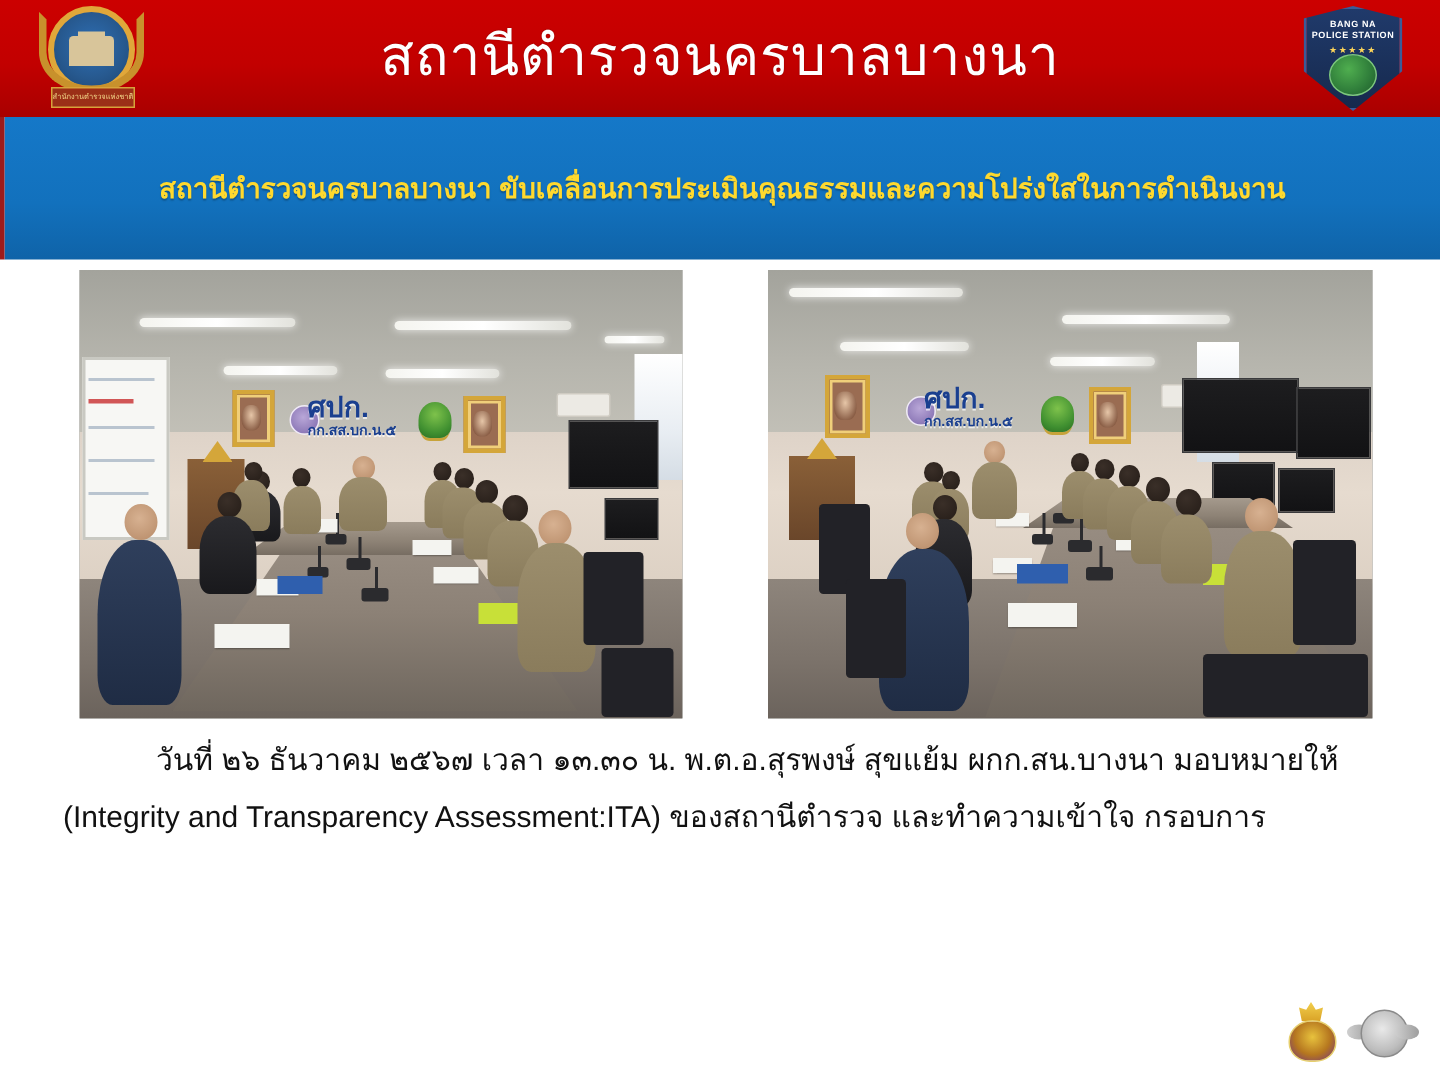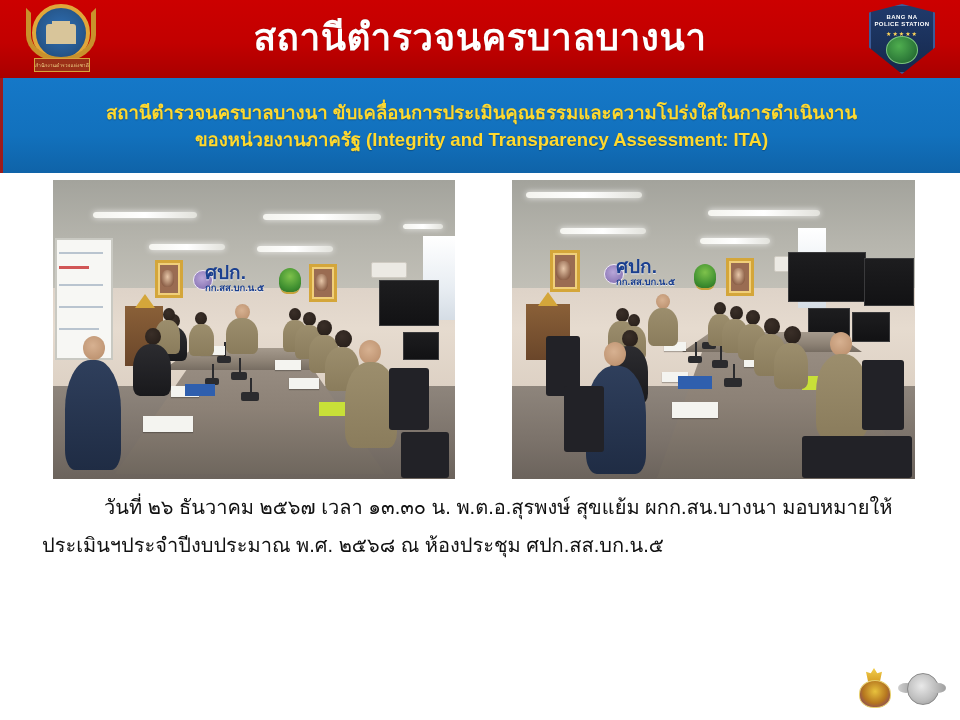--- a/index.html
+++ b/index.html
@@ -28,21 +28,21 @@
   }
   .header-title {
     position: absolute;
     left: 140px; top: 0;
     width: 680px;
     height: 78px;
     line-height: 76px;
     text-align: center;
     color: #ffffff;
     font-size: 37px;
-    font-weight: bold;
+    font-weight: normal;
     letter-spacing: 0.5px;
     white-space: nowrap;
     text-shadow: 0 0 1px rgba(0,0,0,.35);
   }
 
   
   .seal-left {
     position: absolute;
     left: 24px; top: 2px;
     width: 76px; height: 72px;
@@ -390,21 +390,20 @@
     <div class="btxt">
       <span>BANG NA</span><br>
       <span>POLICE STATION</span>
     </div>
     <div class="stars">★★★★★</div>
   </div>
 </div>
 
 <div class="header-blue">
   <div class="sub-line l1">สถานีตำรวจนครบาลบางนา ขับเคลื่อนการประเมินคุณธรรมและความโปร่งใสในการดำเนินงาน</div>
-  <div class="sub-line l2">ของหน่วยงานภาครัฐ (Integrity and Transparency Assessment: ITA)</div>
 </div>
 
 <div class="photos">
 
   <div class="photo left">
     <div class="scene">
       <div class="ceiling"></div>
       <div class="wall"></div>
       <div class="floor"></div>
 
@@ -594,21 +593,21 @@
       <div class="chair" style="left:290px; top:256px; width:110px; height:42px;"></div>
     </div>
   </div>
 </div>
 
 <div class="body-text">
   <div class="para-line">
     <span class="indent"></span><span>วันที่ ๒๖ ธันวาคม ๒๕๖๗ เวลา ๑๓.๓๐ น. พ.ต.อ.สุรพงษ์ สุขแย้ม ผกก.สน.บางนา มอบหมายให้</span>
   </div>
   <div class="para-line">
-    <span>ประเมินฯประจำปีงบประมาณ พ.ศ. ๒๕๖๘ ณ ห้องประชุม ศปก.สส.บก.น.๕</span>
+    <span>(Integrity and   Transparency Assessment:ITA) ของสถานีตำรวจ และทำความเข้าใจ กรอบการ</span>
   </div>
 </div>
 
 <div class="footer-logos">
   <div class="garuda-logo">
     <span class="crown"></span>
     <span class="body"></span>
   </div>
   <div class="police-logo">
     <span class="wing l"></span>

